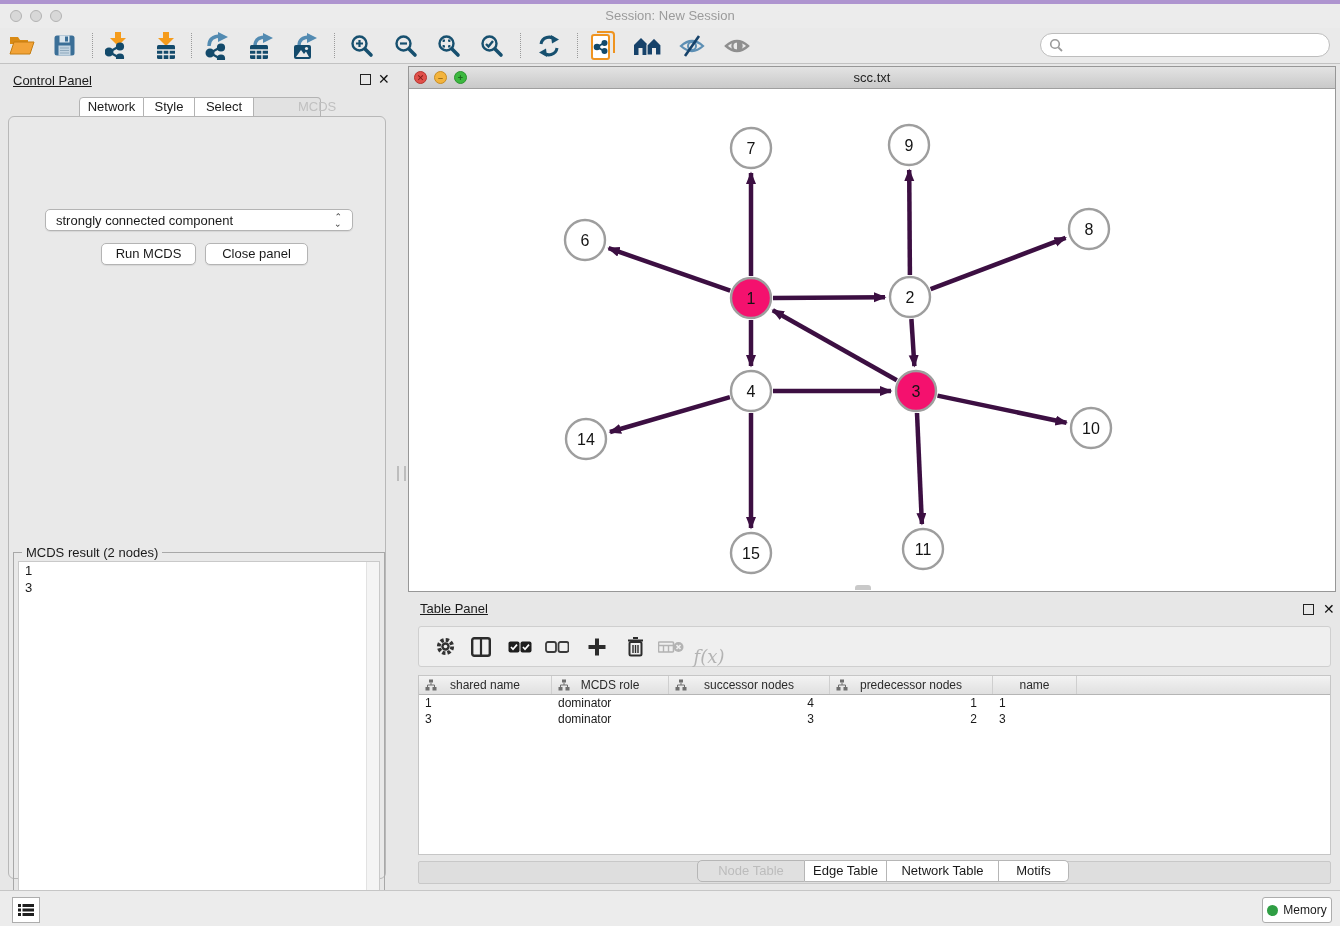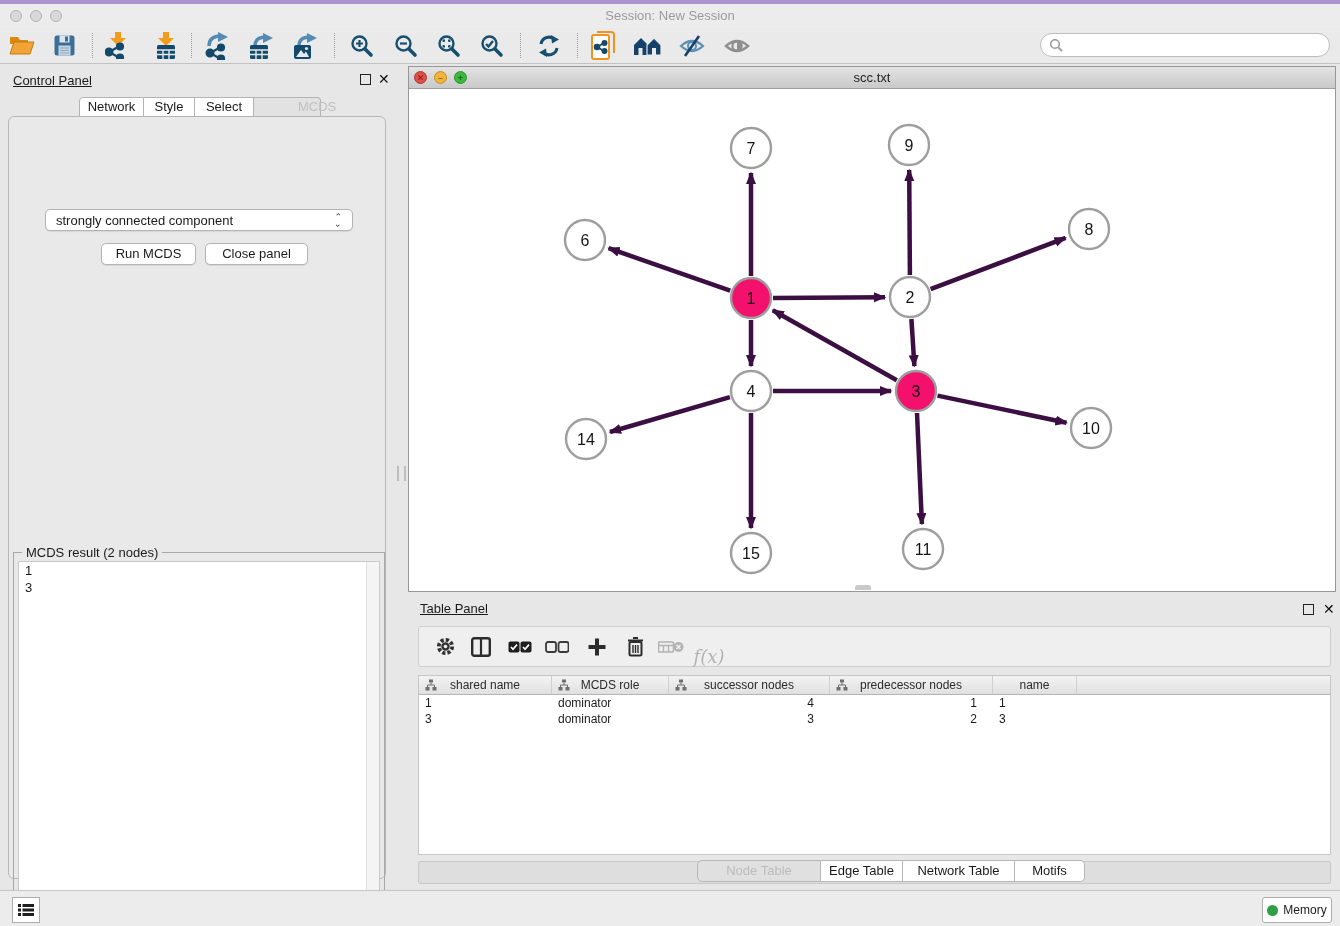--- a/index.html
+++ b/index.html
@@ -481,21 +481,21 @@
       <div class="td c0">3</div>
       <div class="td c1">dominator</div>
       <div class="td c2 num">3</div>
       <div class="td c3 num">2</div>
       <div class="td c4">3</div>
     </div>
   </div>
 
   <div id="tp-footband" class="abs">
     <div id="tp-tabs" class="abs">
-      <div class="tab2 first sel" style="width:124px">Node Table</div>
+      <div class="tab2 first sel" style="width:108px">Node Table</div>
       <div class="tab2" style="width:82px">Edge Table</div>
       <div class="tab2" style="width:112px">Network Table</div>
       <div class="tab2 last" style="width:70px">Motifs</div>
     </div>
   </div>
 </div>
 
 <div id="statusbar" class="abs">
   <div id="list-btn" class="abs">
     <svg width="16" height="14" viewBox="0 0 16 14">

